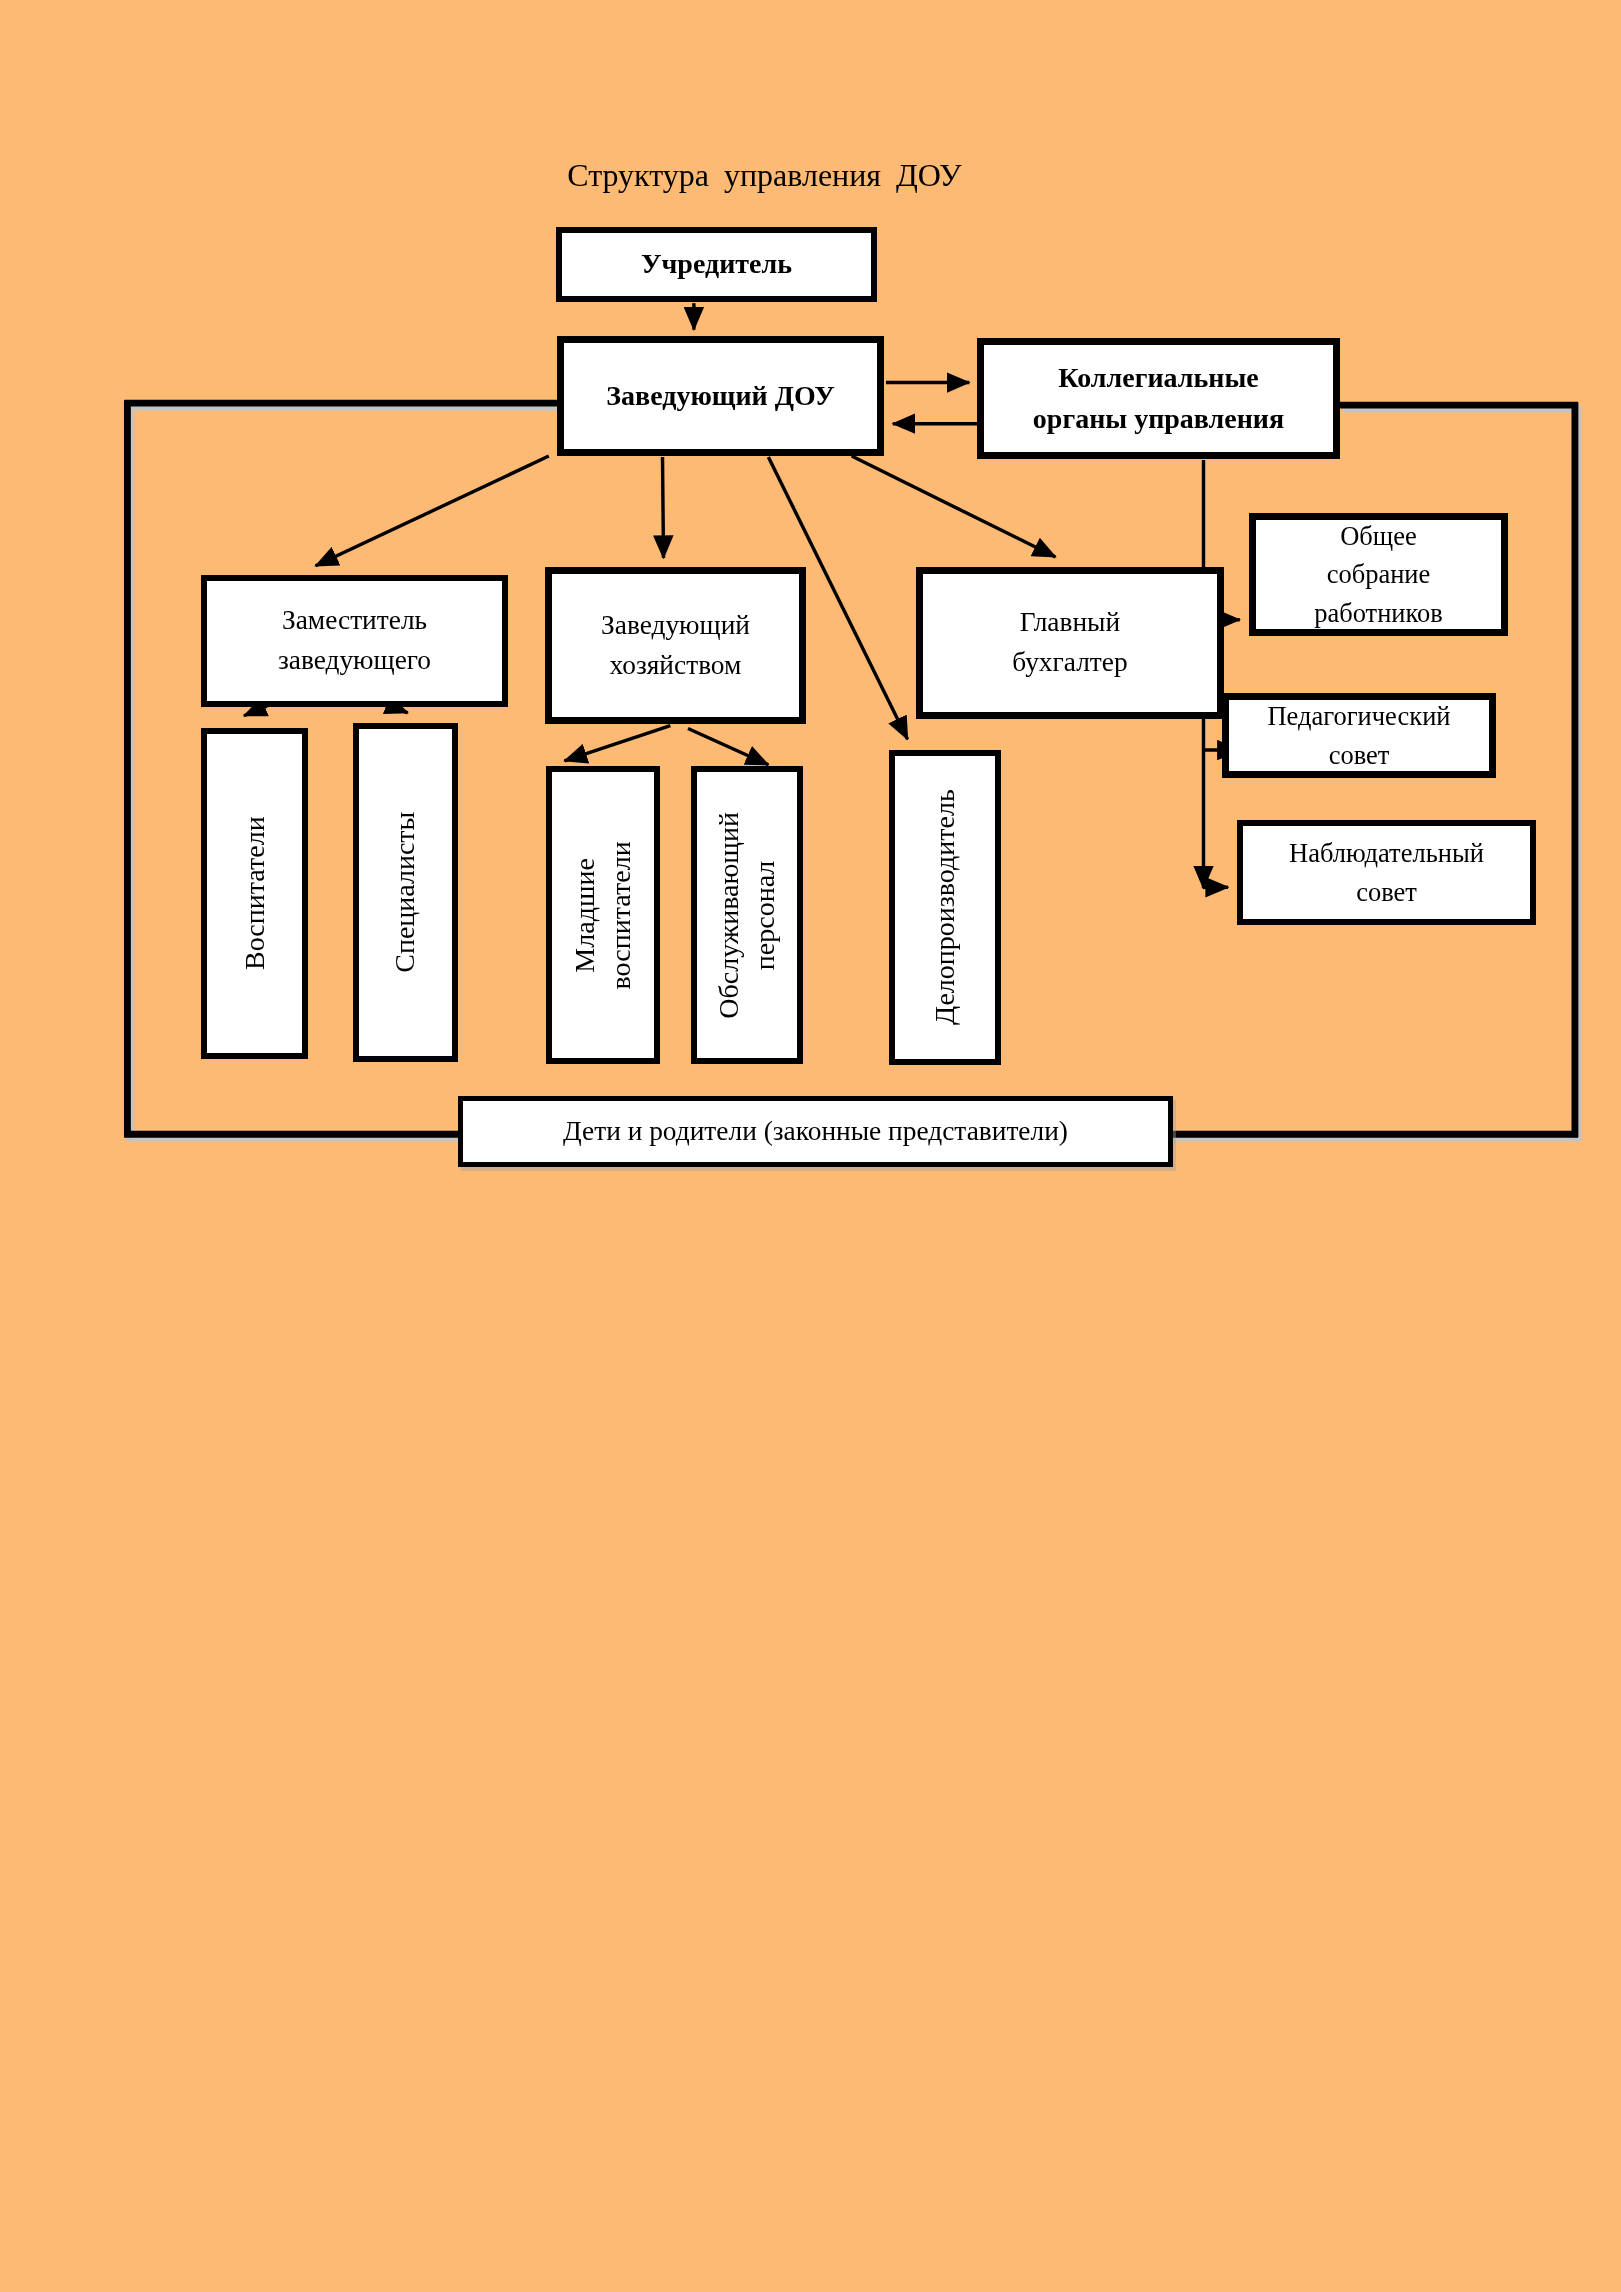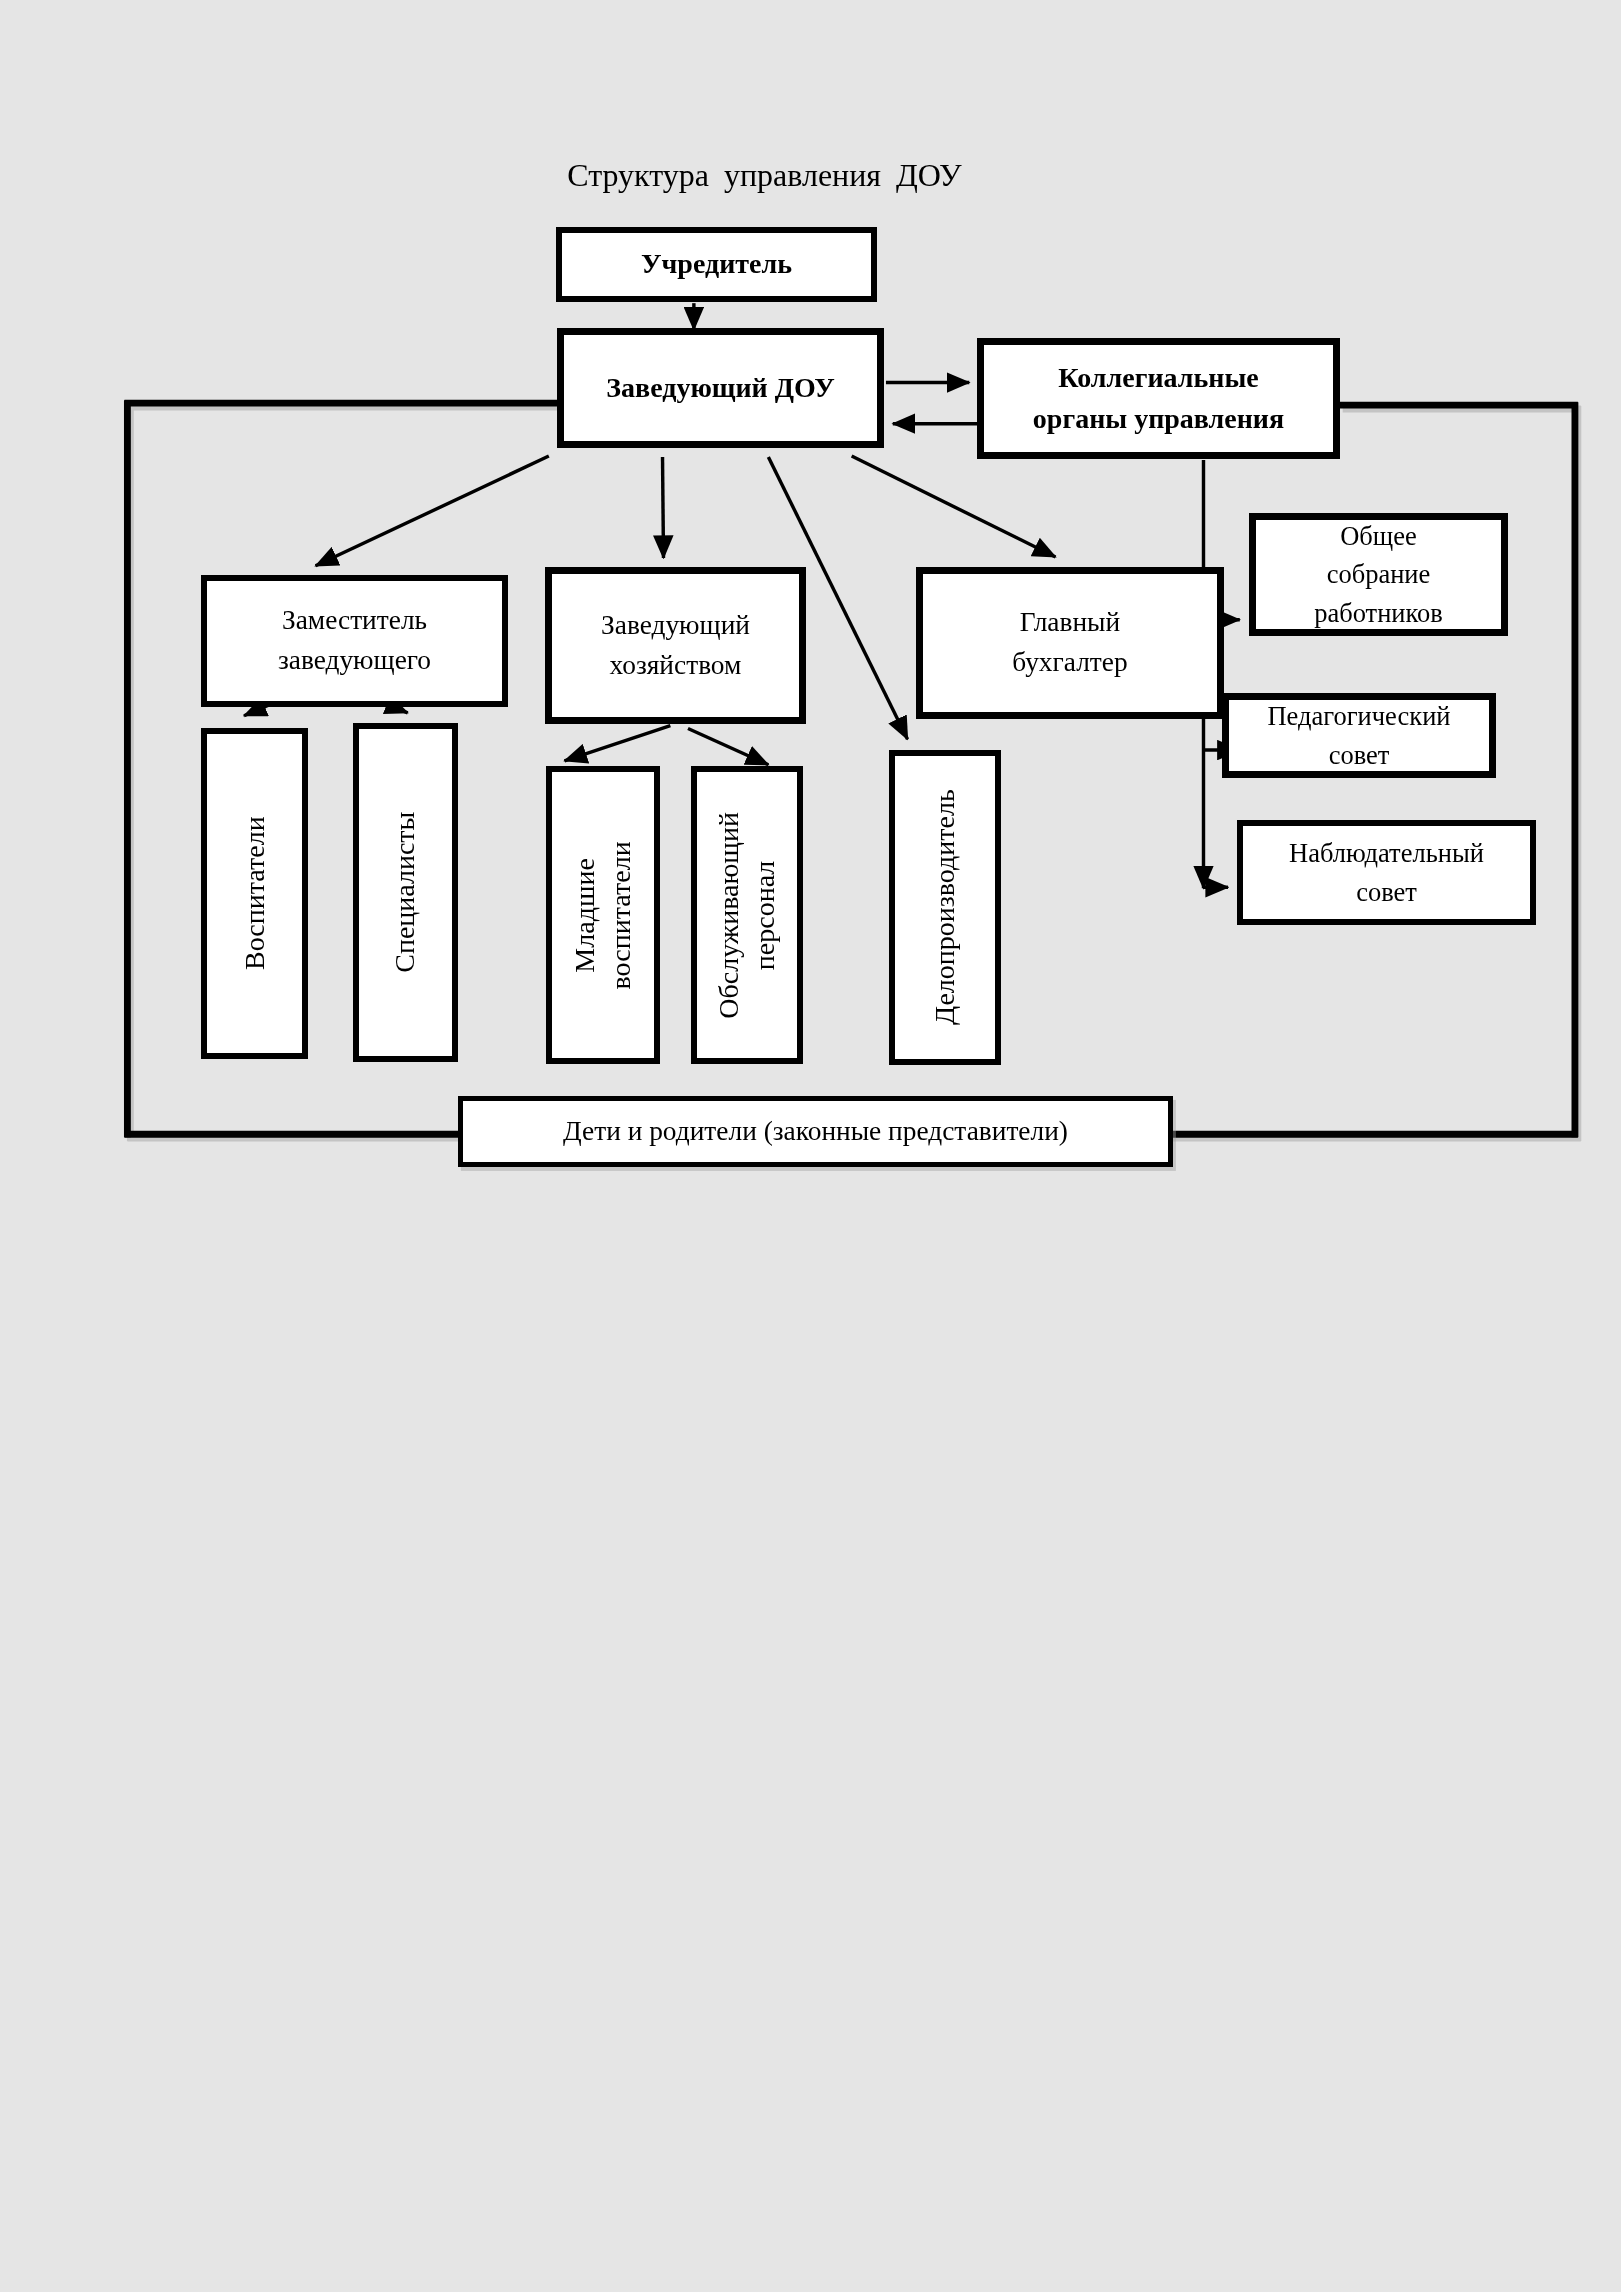--- a/index.html
+++ b/index.html
@@ -1,20 +1,20 @@
 <!DOCTYPE html>
 <html><head>
 <meta charset="utf-8">
 <style>
   html, body { margin: 0; padding: 0; background: #ffffff; }
   .page {
     position: relative;
     width: 1621px;
     height: 2293px;
-    background: #e5e5e5;
+    background: #fdba74;
     font-family: "Liberation Serif", "DejaVu Serif", serif;
     color: #000;
     overflow: hidden;
   }
   .title {
     position: absolute;
     left: 446px; top: 157px; width: 637px;
     text-align: center;
     font-size: 32px;
     word-spacing: 6.9px;
@@ -94,21 +94,21 @@
       <line x1="702" y1="743" x2="784" y2="780" marker-end="url(#arr)"></line>
       <line x1="1228" y1="469" x2="1228" y2="906" marker-end="url(#arr)"></line>
       <line x1="1228" y1="632" x2="1265" y2="632" marker-end="url(#arr)"></line>
       <line x1="1228" y1="765" x2="1265" y2="765" marker-end="url(#arr)"></line>
       <line x1="1228" y1="905" x2="1253" y2="905" marker-end="url(#arr)"></line>
     </g>
   </svg>
 
   <div class="box bold" style="left:556px;  top:227px; width:321px; height:75px;">Учредитель</div>
 
-  <div class="box bold thick" style="left:557px; top:328px; width:327px; height:120px;">Заведующий  ДОУ</div>
+  <div class="box bold thick" style="left:557px; top:336px; width:327px; height:120px;">Заведующий  ДОУ</div>
 
   <div class="box bold thick" style="left:977px; top:338px; width:363px; height:121px;">Коллегиальные
 органы управления</div>
 
   <div class="box" style="left:201px; top:575px; width:307px; height:132px;">Заместитель
 заведующего</div>
 
   <div class="box thick" style="left:545px; top:567px; width:261px; height:157px;text-align:center;">Заведующий
 хозяйством</div>
 

